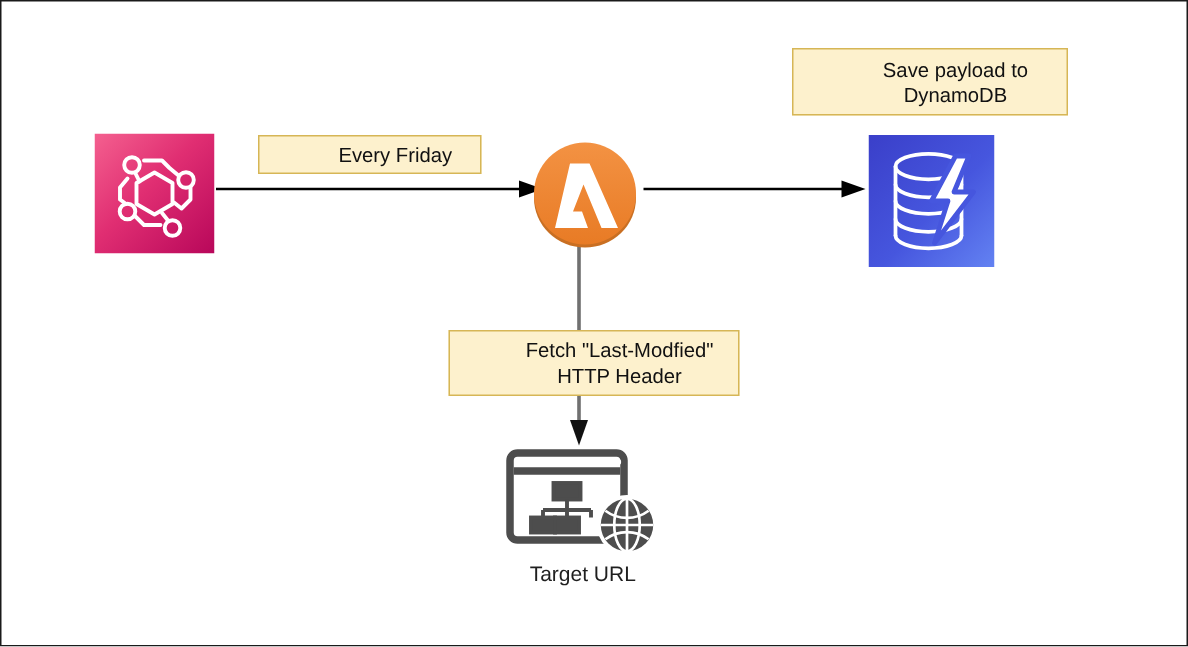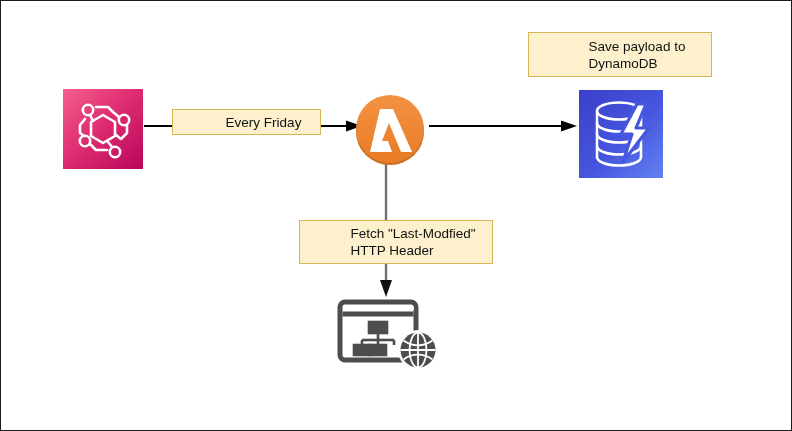--- a/index.html
+++ b/index.html
@@ -22,21 +22,21 @@
 
   
   .label-box {
     position: absolute;
     background: #fdf1cd;
     border: 1px solid #d6b656;
     box-sizing: border-box;
     display: flex;
     align-items: center;
     justify-content: center;
-    text-align: left;
+    text-align: center;
     color: #111111;
     font-size: 13.5px;
     line-height: 17px;
     z-index: 5;
     white-space: pre-line;
     padding-left: 34px;
   }
 
   
   .caption {
@@ -79,21 +79,21 @@
     </svg>
   </div>
 
   <div class="connector" style="left:378px; top:160px; width:14px; height:136px;">
     <svg width="14" height="136" viewBox="0 0 14 136">
       <line x1="7" y1="0" x2="7" y2="122" stroke="#707070" stroke-width="2.4"></line>
       <polygon points="7,136 1,119 13,119" fill="#111111"></polygon>
     </svg>
   </div>
 
-  <div class="label-box" style="left:171px; top:89px; width:149px; height:26px;margin-top:19px;">Every Friday</div>
+  <div class="label-box" style="left:171px; top:89px; width:149px; height:26px;">Every Friday</div>
 
   <div class="label-box" style="left:527px; top:31px; width:184px; height:45px;">Save payload to
 DynamoDB</div>
 
   <div class="label-box" style="left:298px; top:219px; width:194px; height:44px;">Fetch "Last-Modfied"
 HTTP Header</div>
 
   <div class="tile" style="left:62px; top:88px; width:80px; height:80px; z-index:4;">
     <svg viewBox="0 0 80 80" xmlns="http://www.w3.org/2000/svg">
       <defs>
@@ -201,14 +201,15 @@
         <g fill="none" stroke="#ffffff" stroke-width="1.8">
           <ellipse cx="19" cy="19" rx="8.5" ry="17.5"></ellipse>
           <line x1="19" y1="1.5" x2="19" y2="36.5"></line>
           <line x1="1.5" y1="19" x2="36.5" y2="19"></line>
           <path d="M4.6,9.5 A24,24 0 0 0 33.4,9.5"></path>
           <path d="M4.6,28.5 A24,24 0 0 1 33.4,28.5"></path>
         </g>
       </g>
     </svg>
   </div>
+  <div class="caption dark" style="left:310px; top:372px; width:155px;">Target URL</div>
 
 </div>
 
 </body></html>

